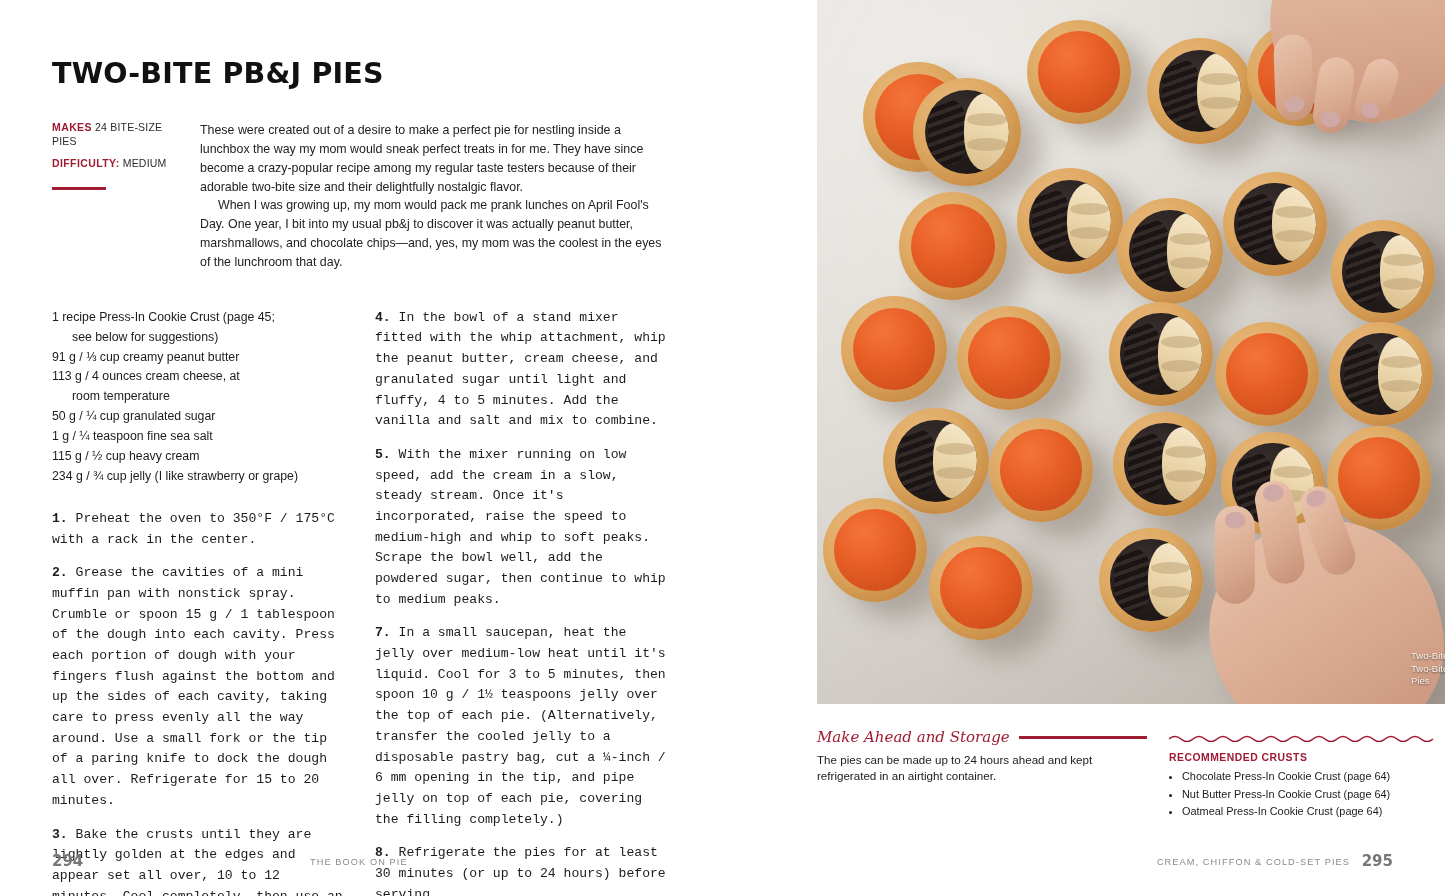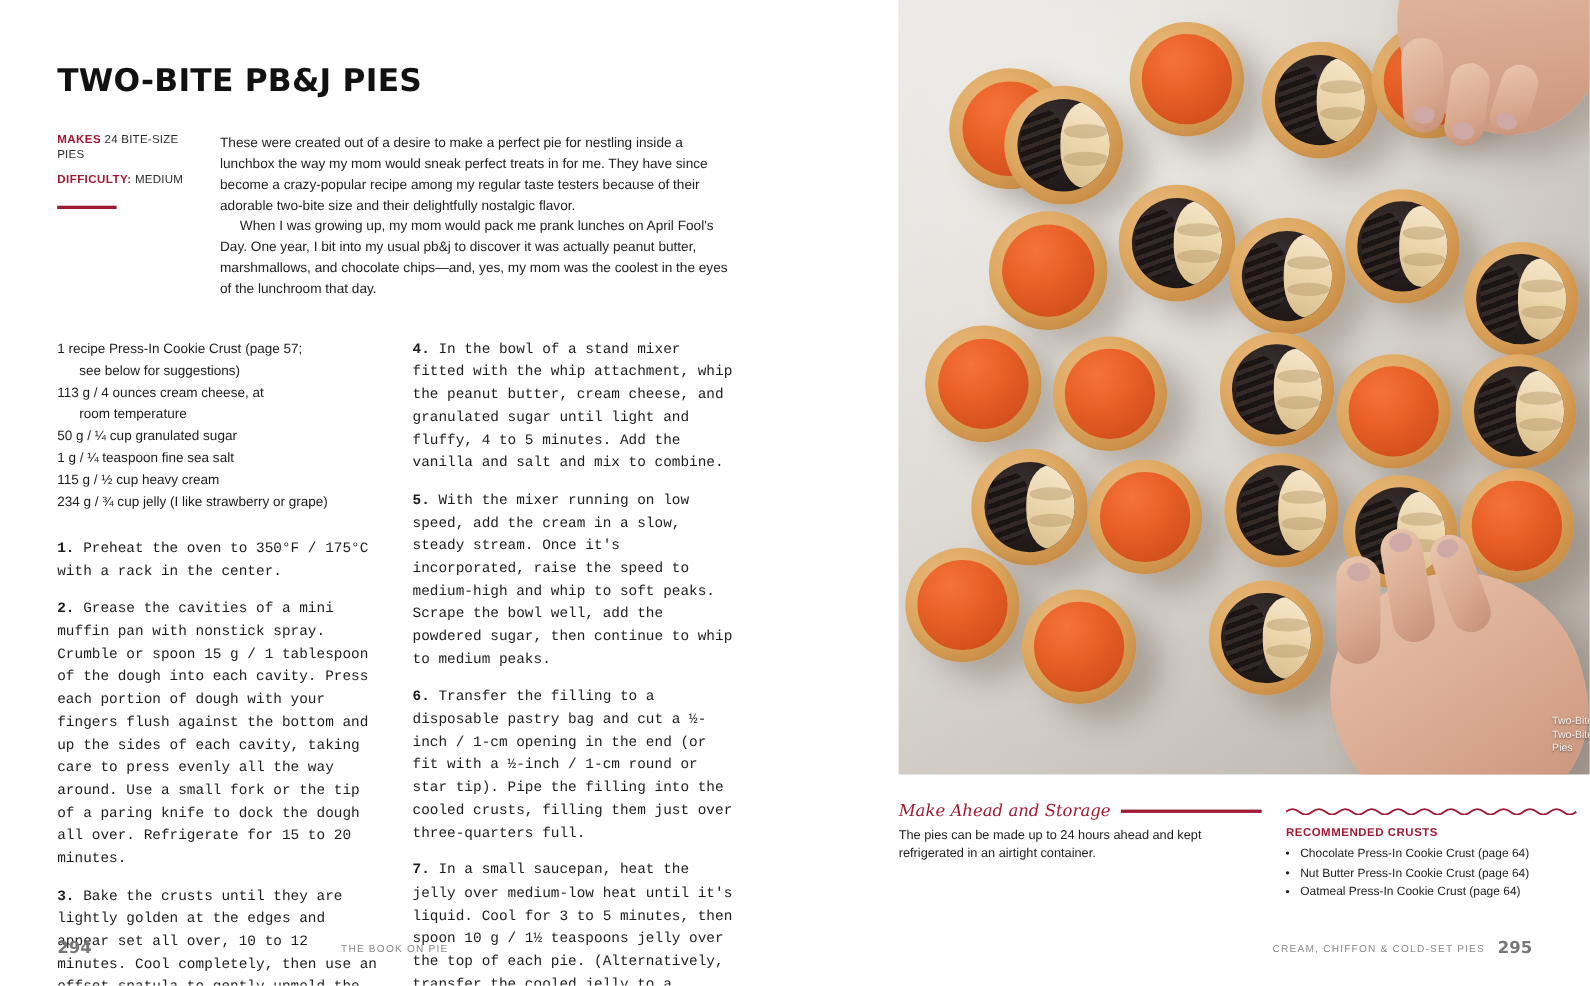--- a/index.html
+++ b/index.html
@@ -311,22 +311,25 @@
         <p>These were created out of a desire to make a perfect pie for nestling inside a lunchbox the way my mom would sneak perfect treats in for me. They have since become a crazy-popular recipe among my regular taste testers because of their adorable two-bite size and their delightfully nostalgic flavor.</p>
         <p>When I was growing up, my mom would pack me prank lunches on April Fool's Day. One year, I bit into my usual pb&amp;j to discover it was actually peanut butter, marshmallows, and chocolate chips—and, yes, my mom was the coolest in the eyes of the lunchroom that day.</p>
       </div>
     </div>
 
     <div class="columns">
 
       <div class="col">
         <div class="ingredients">
           <div class="ing-item">
-            <span>1 recipe Press-In Cookie Crust (page 57;</span>
+            <span>1 recipe Press-In Cookie Crust (page 45;</span>
             <span class="cont">see below for suggestions)</span>
+          </div>
+          <div class="ing-item">
+            <span>91 g / ⅓ cup creamy peanut butter</span>
           </div>
           <div class="ing-item">
             <span>113 g / 4 ounces cream cheese, at</span>
             <span class="cont">room temperature</span>
           </div>
           <div class="ing-item">
             <span>50 g / ¼ cup granulated sugar</span>
           </div>
           <div class="ing-item">
             <span>1 g / ¼ teaspoon fine sea salt</span>
@@ -357,24 +360,20 @@
 
       <div class="col">
         <div class="steps">
           <p class="step">
             <b>4.</b>
             <span>In the bowl of a stand mixer fitted with the whip attachment, whip the peanut butter, cream cheese, and granulated sugar until light and fluffy, 4 to 5 minutes. Add the vanilla and salt and mix to combine.</span>
           </p>
           <p class="step">
             <b>5.</b>
             <span>With the mixer running on low speed, add the cream in a slow, steady stream. Once it's incorporated, raise the speed to medium-high and whip to soft peaks. Scrape the bowl well, add the powdered sugar, then continue to whip to medium peaks.</span>
-          </p>
-          <p class="step">
-            <b>6.</b>
-            <span>Transfer the filling to a disposable pastry bag and cut a ½-inch / 1-cm opening in the end (or fit with a ½-inch / 1-cm round or star tip). Pipe the filling into the cooled crusts, filling them just over three-quarters full.</span>
           </p>
           <p class="step">
             <b>7.</b>
             <span>In a small saucepan, heat the jelly over medium-low heat until it's liquid. Cool for 3 to 5 minutes, then spoon 10 g / 1½ teaspoons jelly over the top of each pie. (Alternatively, transfer the cooled jelly to a disposable pastry bag, cut a ¼-inch / 6 mm opening in the tip, and pipe jelly on top of each pie, covering the filling completely.)</span>
           </p>
           <p class="step">
             <b>8.</b>
             <span>Refrigerate the pies for at least 30 minutes (or up to 24 hours) before serving.</span>
           </p>
         </div>

